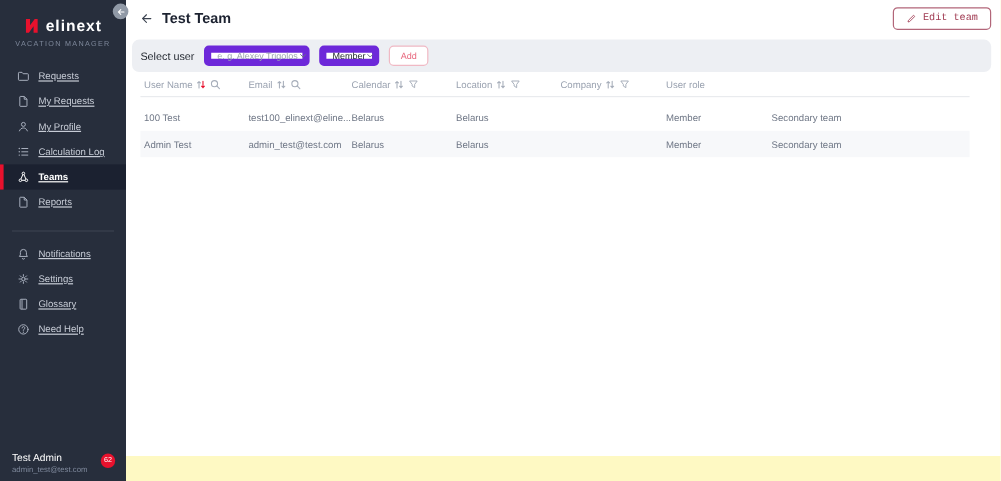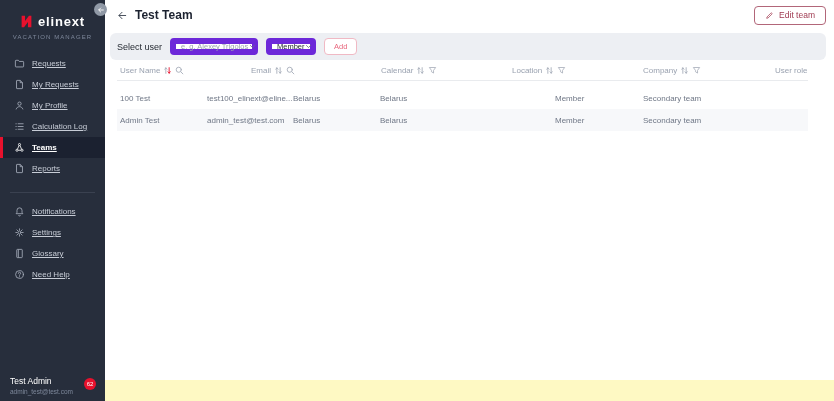--- a/index.html
+++ b/index.html
@@ -29,41 +29,41 @@
                   background:#9099a6; border:none; color:#fff; display:flex; align-items:center;
                   justify-content:center; padding:0; z-index:10; cursor:pointer; }
 
   
   .main { position:absolute; left:105px; top:0; width:729px; height:380px; background:#fff; }
   .topbar { height:30px; display:flex; align-items:center; padding:0 8px 0 12px; }
   .back-btn { background:none; border:none; color:#3b4350; display:flex; align-items:center; cursor:pointer; padding:0; }
   .page-title { font-size:12px; font-weight:bold; color:#1c2230; margin-left:7px; }
   .edit-btn { margin-left:auto; display:flex; align-items:center; gap:5px; background:#fff;
               border:1px solid #b26679; color:#a03b52; border-radius:4px; height:19px; padding:0 10px;
-              font-size:8.5px; cursor:pointer; font-family:Liberation Sans, sans-serif; }
+              font-size:8.5px; cursor:pointer; font-family:Liberation Mono, monospace; }
 
   .toolbar { margin:3px 8px 0 5px; height:27px; background:#edeff3; border-radius:6px;
              display:flex; align-items:center; padding-left:7px; gap:8px; }
   .toolbar-label { font-size:9px; color:#262b33; }
   .select { background:#fff; border:6px solid #6d28d9; border-radius:4px; height:17px;
             display:flex; align-items:center; justify-content:space-between; padding:0 5px; cursor:pointer; }
   .user-select { width:88px; }
   .user-select input { border:none; outline:none; width:68px; font-size:7.5px; color:#3b4350;
                        background:transparent; font-family:inherit; }
   .user-select input::placeholder { color:#9aa2b0; }
   .role-select { width:50px; font-size:7.5px; color:#262b33; }
   .chev { display:flex; color:#6b7280; }
   .add-btn { height:17px; padding:0 9px; background:#fff; border:1px solid #f0b9c4; color:#e8687e;
              border-radius:4px; font-size:7.5px; cursor:pointer; font-family:inherit; }
 
   
   .table { margin:0 26px 0 12px; }
   .thead, .tr { display:grid; grid-template-columns:87px 86px 87px 87px 88px 88px 1fr;
                 align-items:center; padding-left:3px; }
-  .thead { height:21px; border-bottom:1px solid #e9ebee;gap:44px; }
+  .thead { height:21px; border-bottom:1px solid #e9ebee; }
   .th { display:flex; align-items:center; gap:3px; font-size:8px; color:#9aa2b0; }
   .th-icon { display:flex; color:#a7aeba; cursor:pointer; }
   .sort-up, .sort-down { stroke:#a7aeba; }
   .desc .sort-down { stroke:#e8112d; }
   .tbody { margin-top:6px; }
   .tr { height:22px; cursor:pointer; }
   .tr.alt { background:#f7f8fa; }
   .td { font-size:8px; color:#6f7786; white-space:nowrap; overflow:hidden; padding-right:6px; }
 </style>
 </head>

